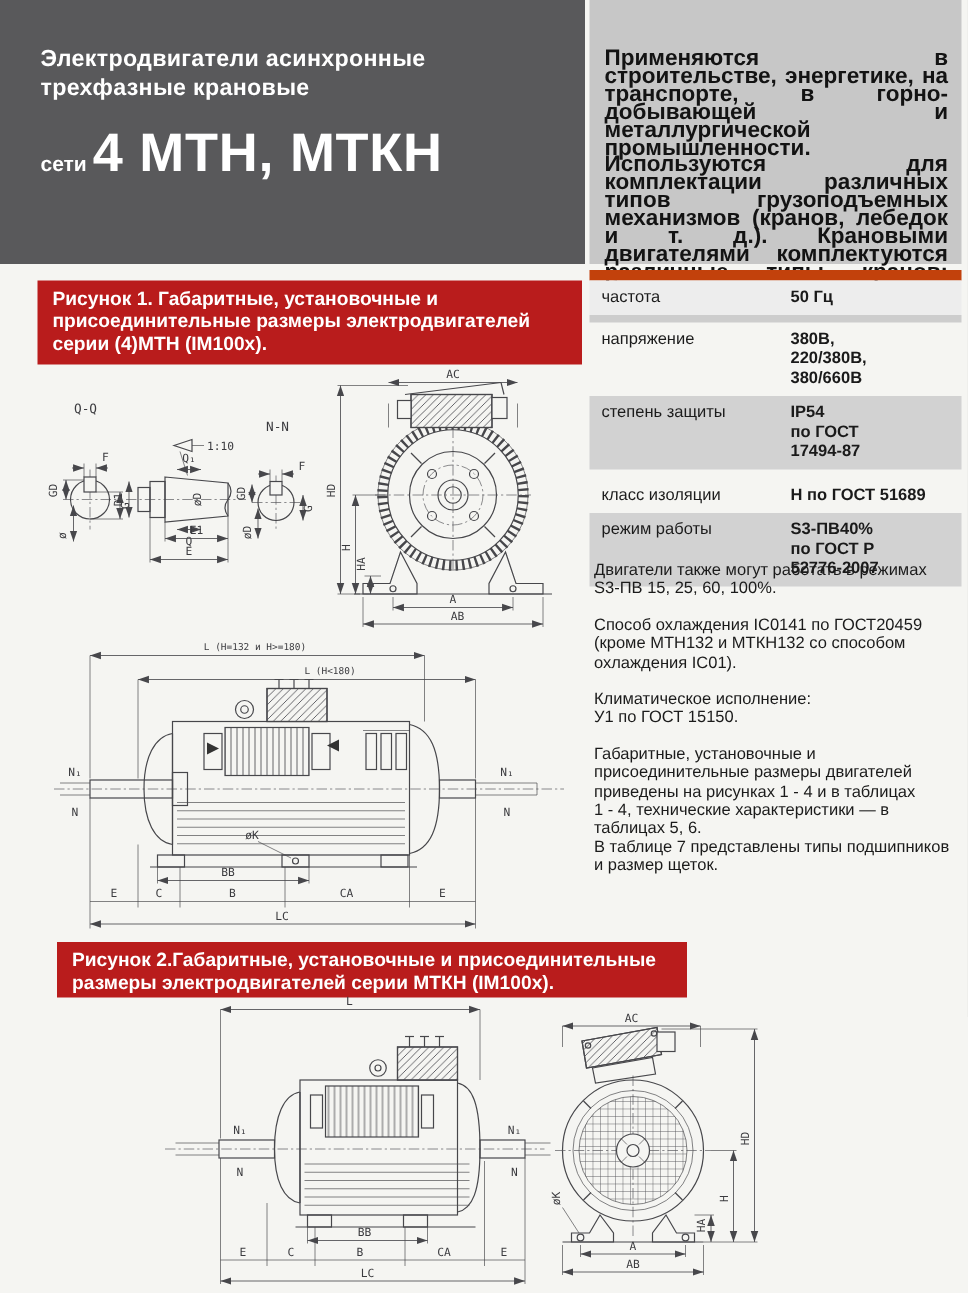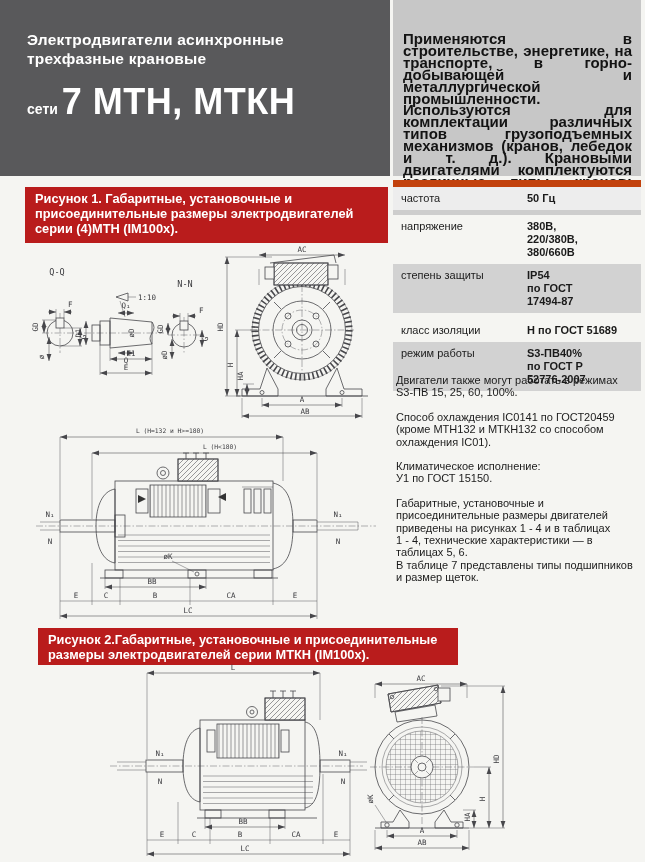--- a/index.html
+++ b/index.html
@@ -76,21 +76,21 @@
       <pattern id="mesh" width="5" height="5" patternUnits="userSpaceOnUse">
         <path d="M0,0 H5 M0,0 V5" stroke="#55555a" stroke-width="0.6"></path>
       </pattern>
     </defs>
   </svg>
 
   <div class="title-box">
     <div class="title-main">Электродвигатели  асинхронные
 трехфазные  крановые</div>
     <div class="series">
-      <span class="series-prefix">сети </span><span class="series-big">7 МТН, МТКН</span>
+      <span class="series-prefix">сети </span><span class="series-big">4 МТН, МТКН</span>
     </div>
   </div>
 
   <div class="intro-box">
     <div class="intro-main">Применяются в строительстве, энергетике,  на транспорте, в горно-добывающей и металлургической промышленности. Используются для комплектации различных типов грузоподъемных механизмов (кранов, лебедок и т. д.). Крановыми двигателями комплектуются различные типы кранов: башенные, мостовые, козловые, портальные.</div>
   </div>
 
   <div class="fig-caption" id="fig1-caption">Рисунок 1. Габаритные, установочные и
 присоединительные размеры электродвигателей
 серии (4)МТН (IM100х).</div>

